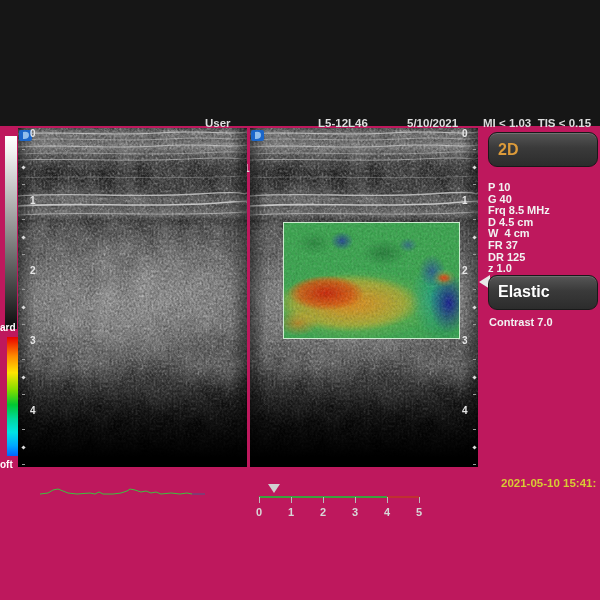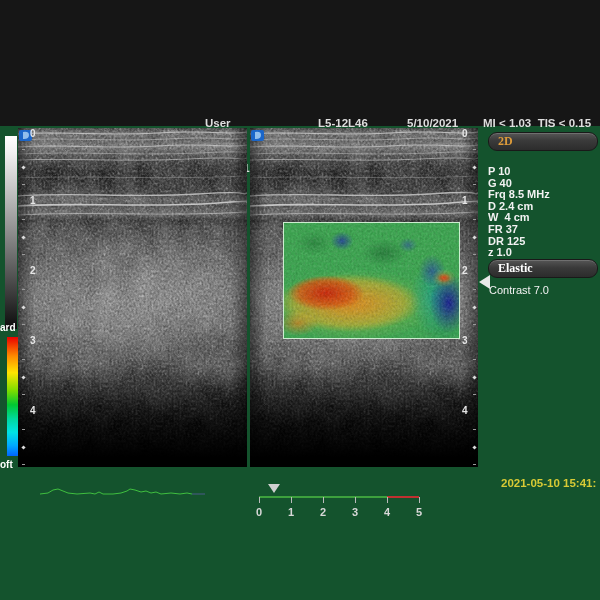--- a/index.html
+++ b/index.html
@@ -1,16 +1,16 @@
 <!DOCTYPE html>
 <html><head>
 <meta charset="utf-8">
 <style>
   html,body{margin:0;padding:0;background:#000;}
-  .screen{position:relative;width:600px;height:600px;background:#14532d;overflow:hidden;
+  .screen{position:relative;width:600px;height:600px;background:#be185d;overflow:hidden;
           font-family:"Liberation Sans",sans-serif;}
   .topbar{position:absolute;left:0;top:0;width:600px;height:126px;background:#161616;}
   .hcol{position:absolute;top:86px;color:#dedede;font-size:11.5px;font-weight:700;
         line-height:15px;white-space:pre;}
   .hcol span{display:block;}
   .c1{left:205px}.c2{left:318px}.c3{left:407px}.c4{left:483px}
 
   
   .graybar{position:absolute;left:5px;top:136px;width:12px;height:193px;
     background:linear-gradient(180deg,#ffffff 0%,#f2f2f2 8%,#c8c8c8 26%,#979797 46%,#646464 66%,#303030 86%,#0b0b0b 100%);}
@@ -62,29 +62,29 @@
   .rnum{position:absolute;line-height:10px;}
   .rdot{position:absolute;width:3px;height:3px;background:#ddd;transform:rotate(45deg);}
   .rdash{position:absolute;width:3px;height:1px;background:#999;}
 
   .focus-arrow{position:absolute;left:479px;top:275px;width:0;height:0;
     border-top:7px solid transparent;border-bottom:7px solid transparent;
     border-right:11px solid #e8e8e8;}
 
   
   .sidebar{position:absolute;left:488px;top:132px;width:110px;color:#f2f2f2;}
-  .sbtn{height:19px;border-radius:9px;box-sizing:border-box;
+  .sbtn{height:35px;border-radius:9px;box-sizing:border-box;
     background:linear-gradient(180deg,#565656 0%,#3a3a3a 45%,#2c2c2c 100%);
     border:1px solid #191919;box-shadow:inset 0 1px 0 rgba(255,255,255,.16);
-    display:flex;align-items:center;padding-left:9px;font-size:12px;font-weight:700;cursor:pointer;font-family:Liberation Serif, serif;}
+    display:flex;align-items:center;padding-left:9px;font-size:16px;font-weight:700;cursor:pointer;}
   .sbtn-2d{color:#dd9b3a;}
   .sbtn-elastic{color:#ffffff;}
   .params{margin-top:15px;font-size:11px;font-weight:700;line-height:11.6px;}
   .param{white-space:pre;}
-  .contrast{margin-top:6px;font-size:11px;font-weight:400;padding-left:1px;}
+  .contrast{margin-top:6px;font-size:11px;font-weight:700;padding-left:1px;}
 
   
   .trace-wrap{position:absolute;left:35px;top:482px;}
   .scale{position:absolute;left:250px;top:480px;width:180px;height:42px;}
   .scale-pointer{position:absolute;top:4px;width:0;height:0;
     border-left:6px solid transparent;border-right:6px solid transparent;
     border-top:9px solid #d0d0d0;}
   .scale-green{position:absolute;left:9px;top:16px;width:128px;height:2px;background:#3da03d;}
   .scale-red{position:absolute;left:137px;top:16px;width:32px;height:2px;background:#c03030;}
   .stick{position:absolute;top:17px;width:1px;height:6px;background:#bbb;}
@@ -239,21 +239,21 @@
     </div>
 
   <div class="focus-arrow"></div>
 
   <div class="sidebar">
     <div class="sbtn sbtn-2d">2D</div>
     <div class="params" id="params">
         <div class="param">P 10</div>
         <div class="param">G 40</div>
         <div class="param">Frq 8.5 MHz</div>
-        <div class="param">D 2.4 cm</div>
+        <div class="param">D 4.5 cm</div>
         <div class="param">W  4 cm</div>
         <div class="param">FR 37</div>
         <div class="param">DR 125</div>
         <div class="param">z 1.0</div>
       </div>
     <div class="sbtn sbtn-elastic">Elastic</div>
     <div class="contrast">Contrast 7.0</div>
   </div>
 
   <div class="trace-wrap">

